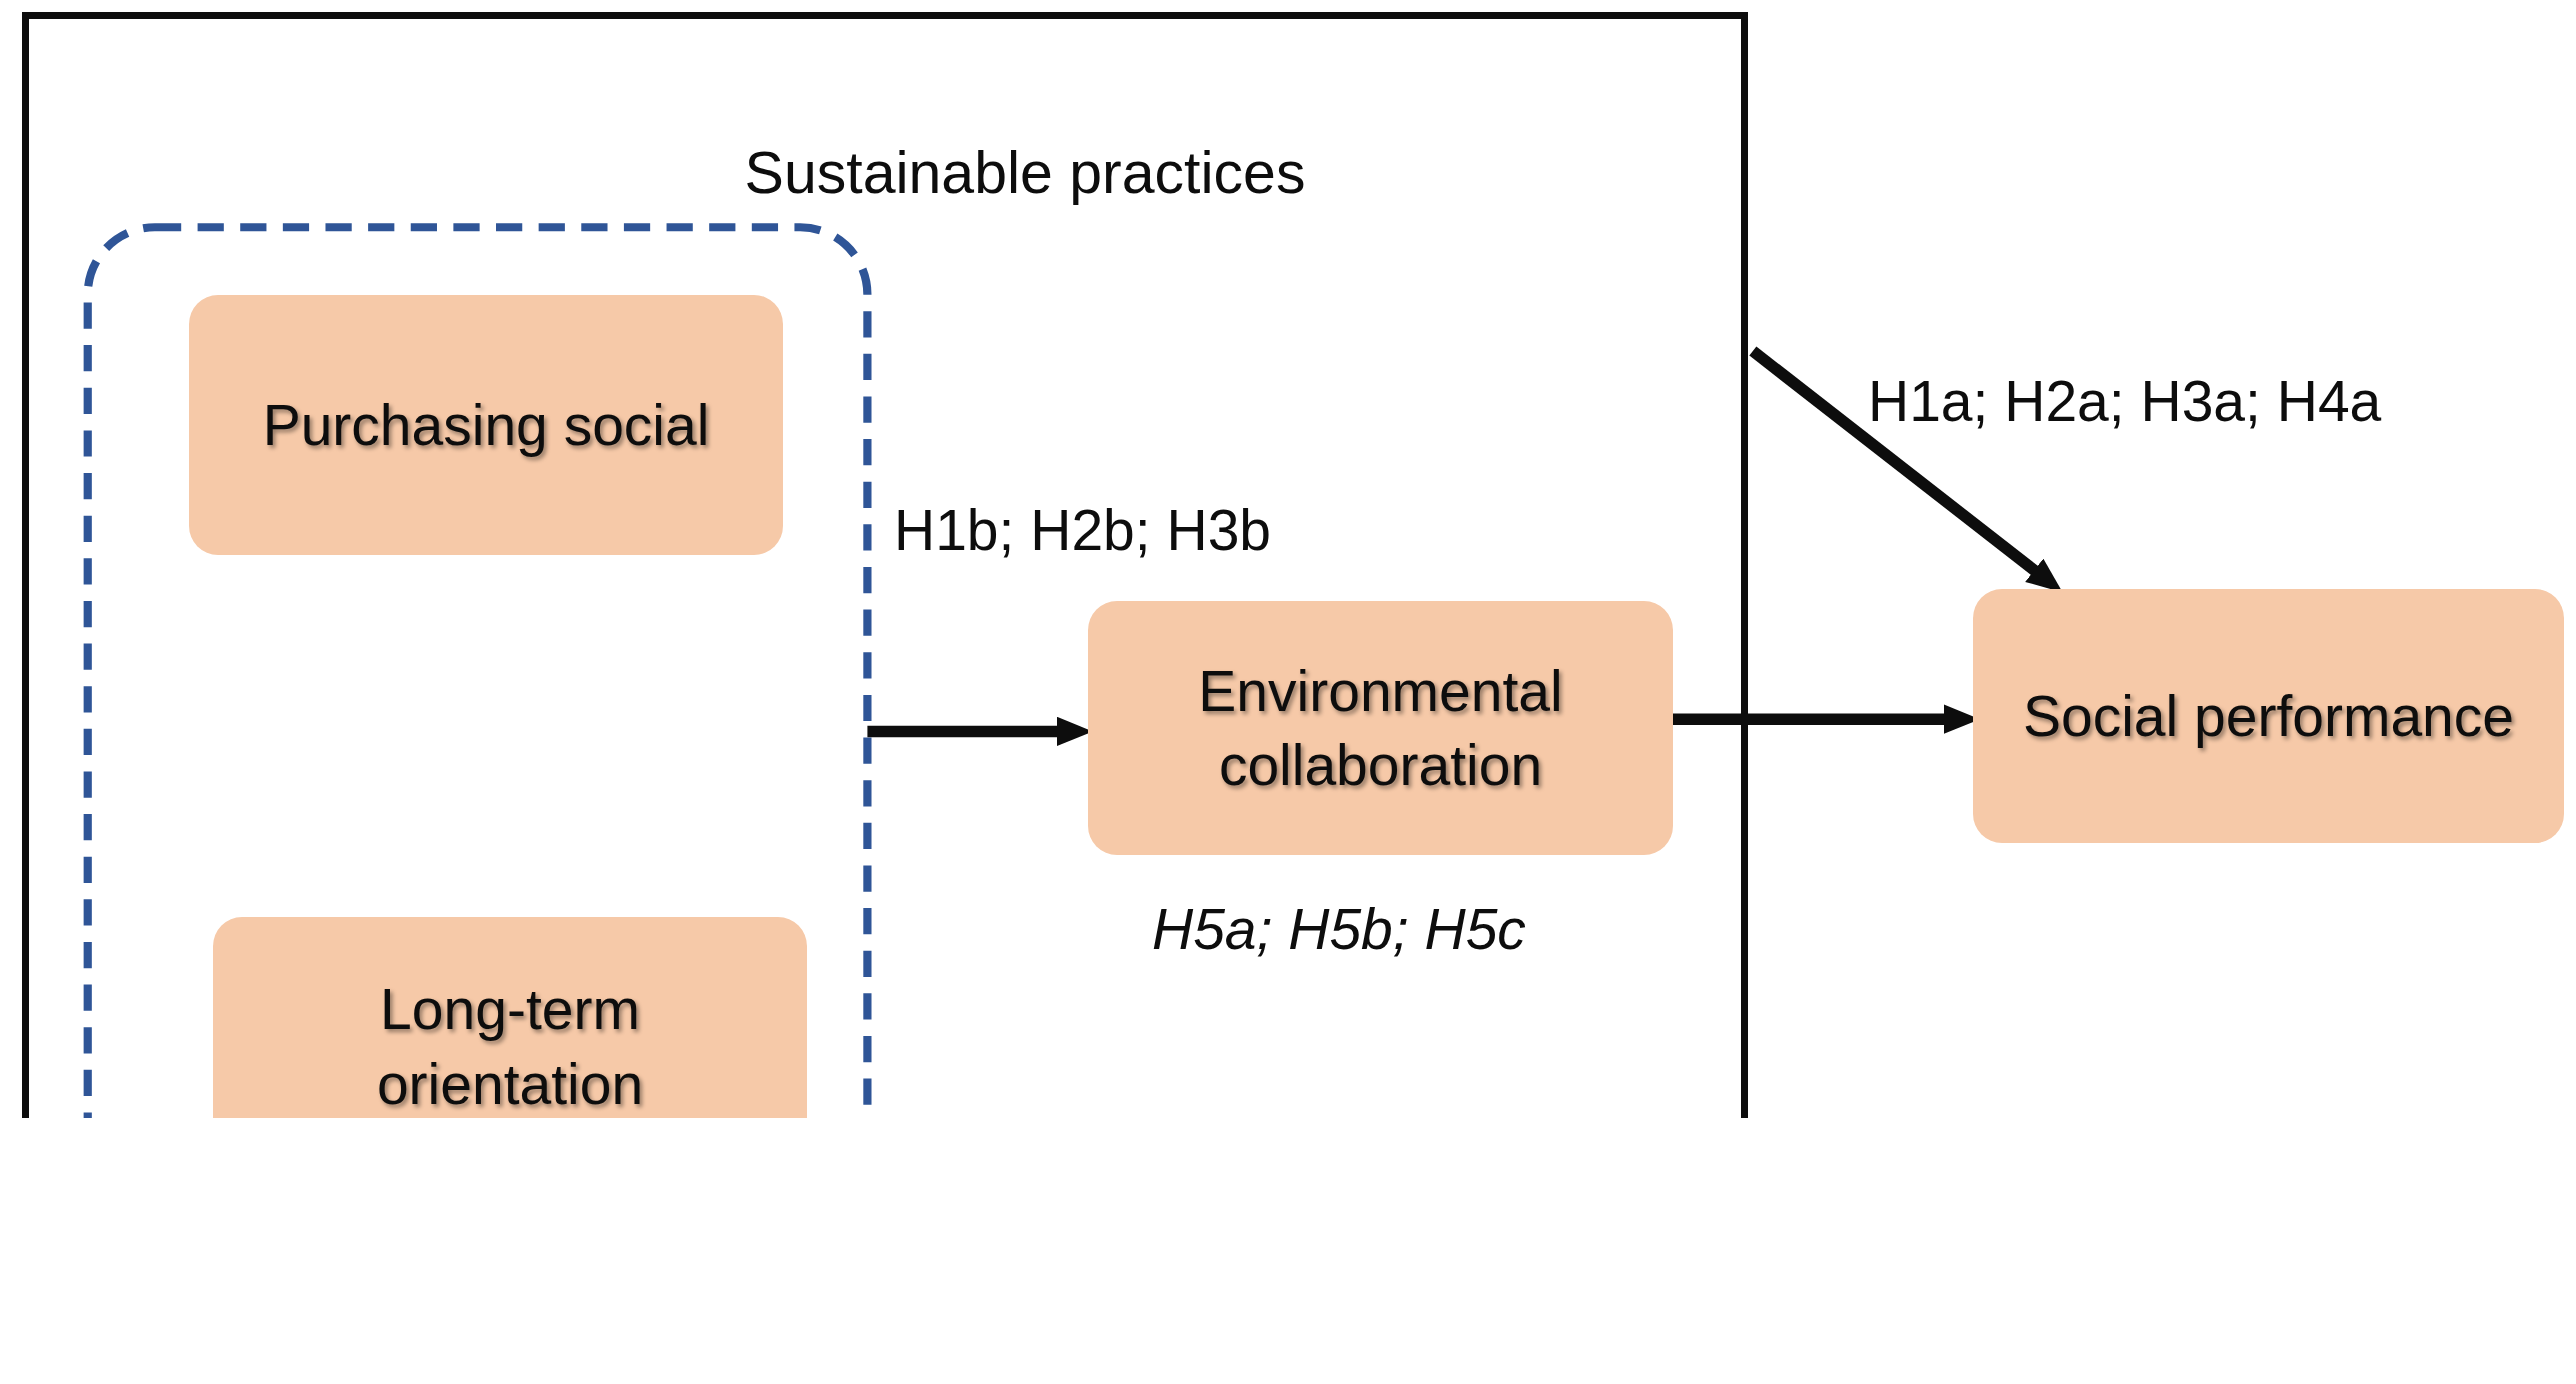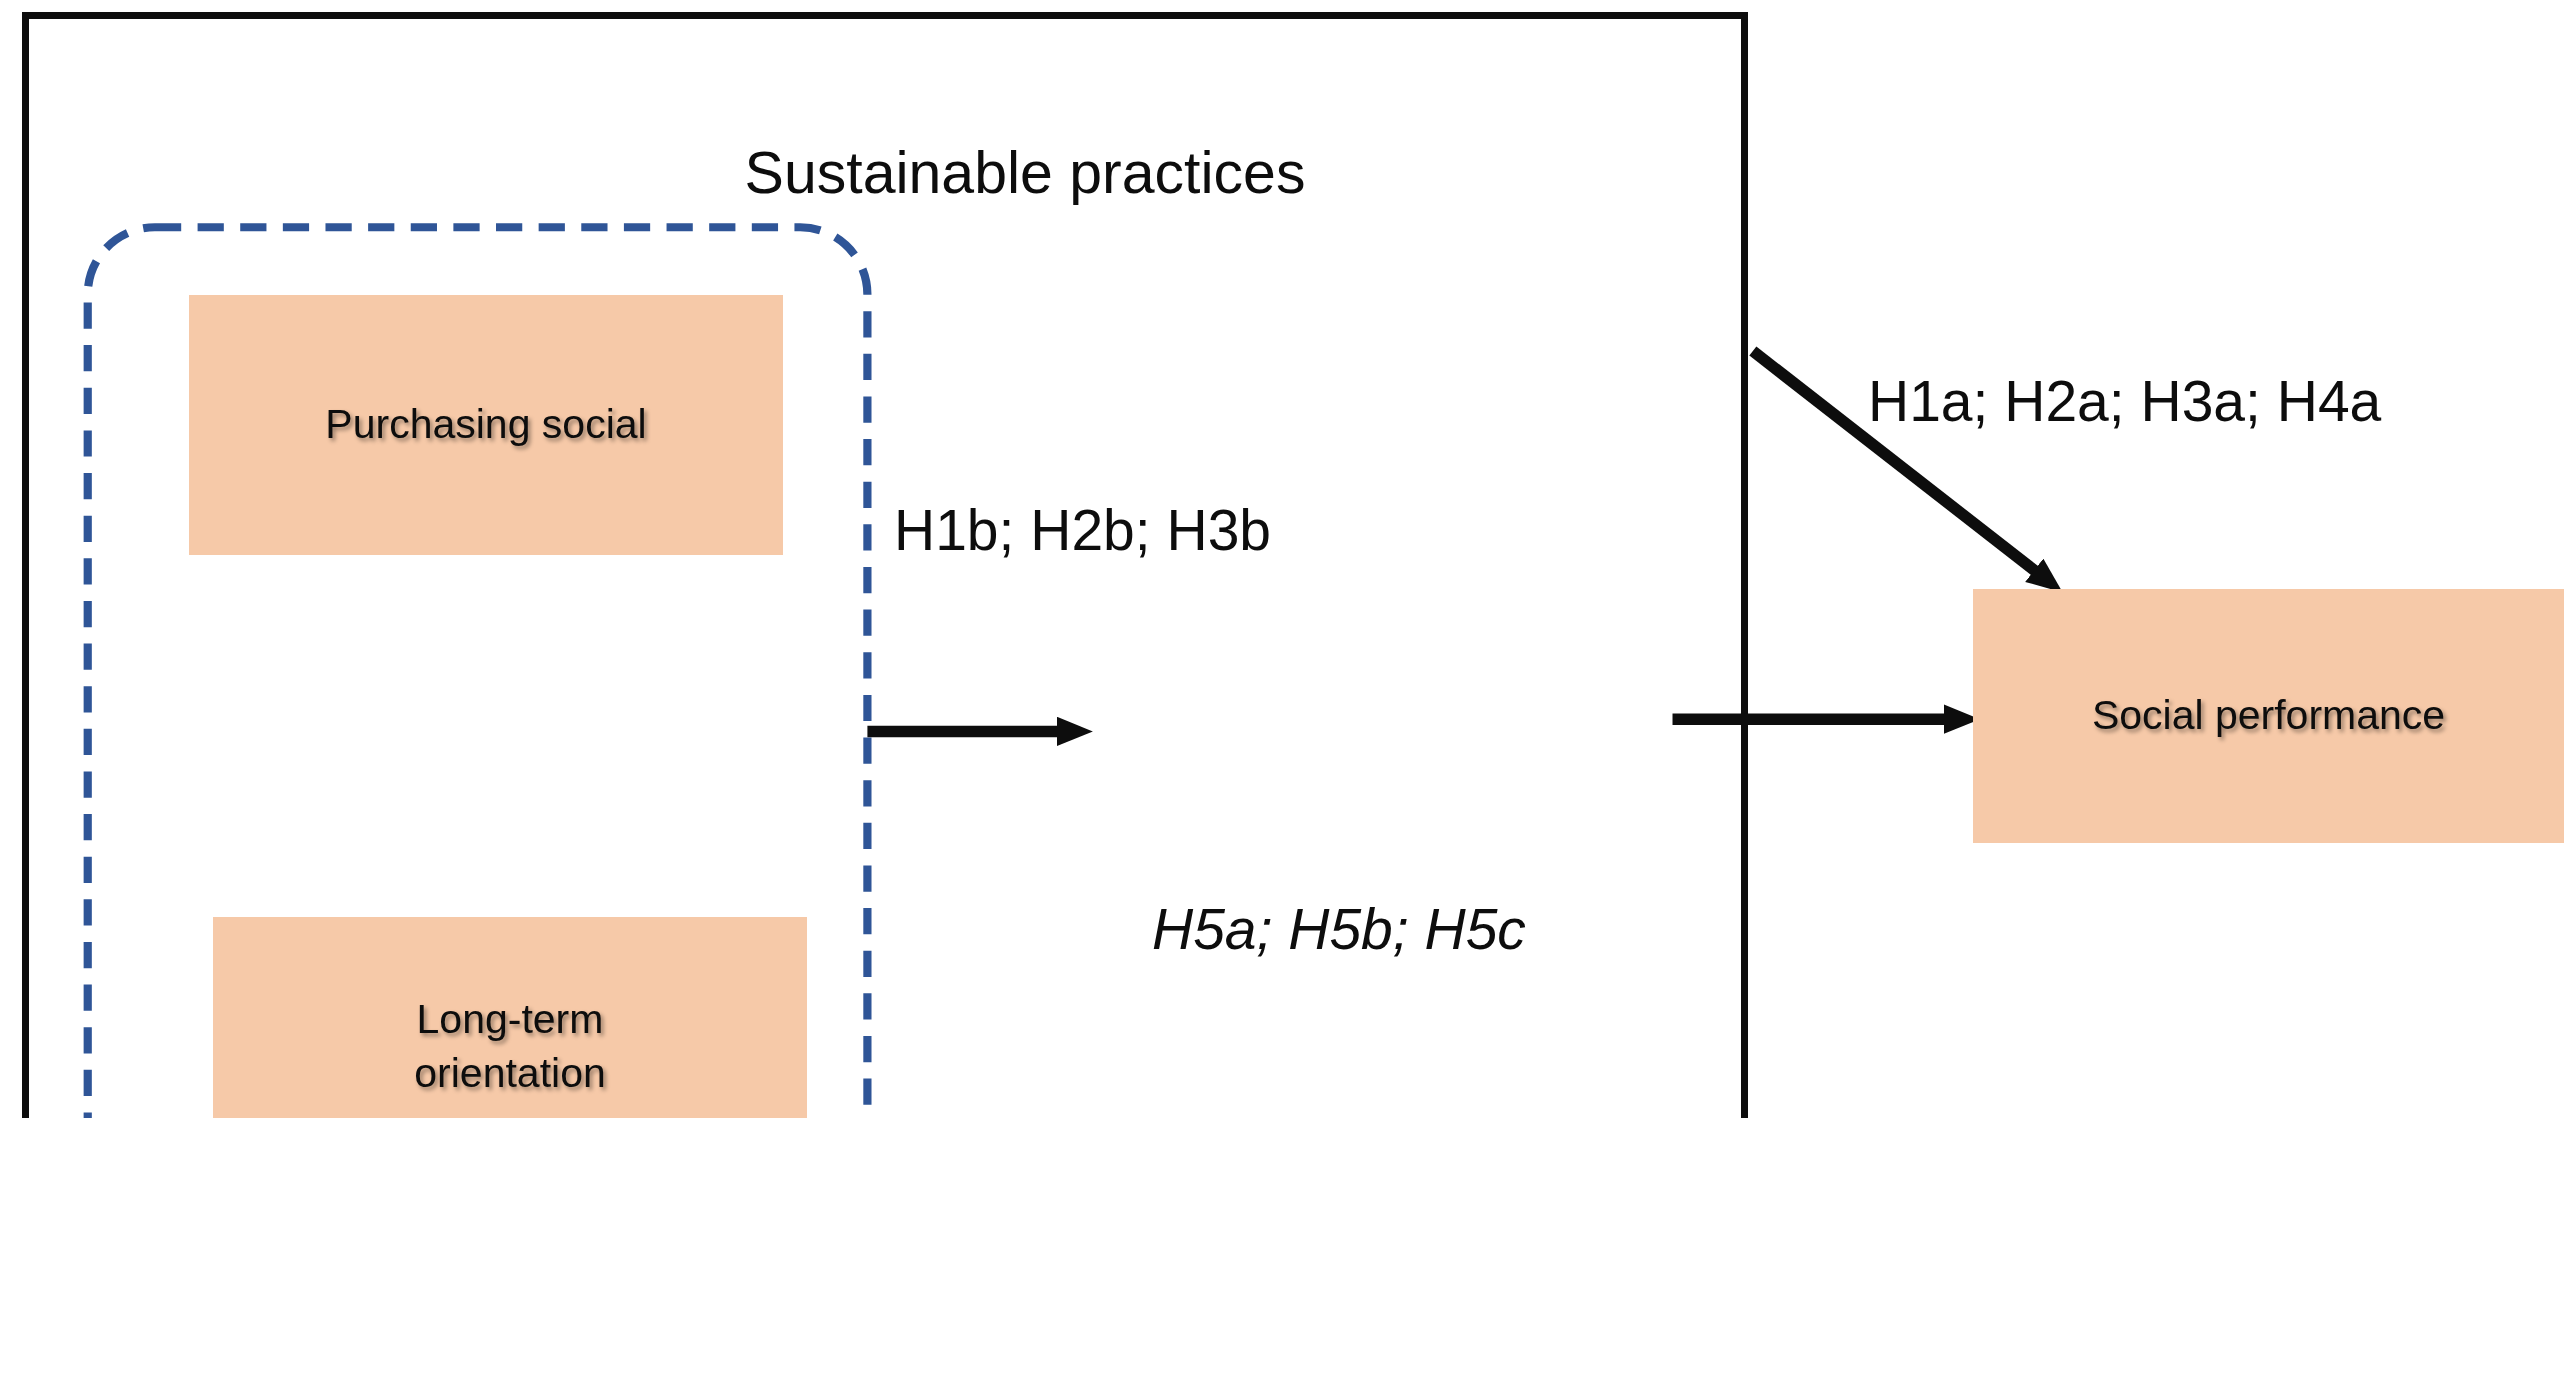--- a/index.html
+++ b/index.html
@@ -58,23 +58,24 @@
     fill: var(--line, #0d0d0d);
   }
   .node {
     position: absolute;
     background: var(--node-fill, #F6C9A8);
     display: flex;
     flex-direction: column;
     align-items: center;
     justify-content: center;
     text-align: center;
-    font-size: 41px;
+    font-size: 57px;
     line-height: 1.3;
     text-shadow: 2.5px 3.3px 4.1px rgba(0,0,0,0.40);
+    border-radius: 29px;
   }
   .node .line { white-space: nowrap; }
   .node-purchasing   { left: 189px;  top: 295px;  width: 594px; height: 260px; }
   .node-supplier     { left: 189px;  top: 612px;  width: 594px; height: 252px; }
   .node-longterm     { left: 189px;  top: 917px; width: 594px; height: 259px; margin-left: 24px; }
   .node-environmental{ left: 1088px; top: 601px;  width: 585px; height: 254px; }
   .node-social       { left: 1973px; top: 589px;  width: 591px; height: 254px; }
   .hyp-label {
     position: absolute;
     font-size: 57px;
@@ -109,20 +110,24 @@
   <div class="node node-purchasing">
     <div class="line">Purchasing social</div>
   </div>
 
 
   <div class="node node-longterm">
     <div class="line">Long-term</div>
     <div class="line">orientation</div>
   </div>
 
+  <div class="node node-environmental">
+    <div class="line">Environmental</div>
+    <div class="line">collaboration</div>
+  </div>
 
   <div class="node node-social">
     <div class="line">Social performance</div>
   </div>
 
   <div class="hyp-label label-env-path">H1b; H2b; H3b</div>
 
   <div class="hyp-label label-social-direct">H1a; H2a; H3a; H4a</div>
 
   <div class="hyp-label label-mediation">H5a; H5b; H5c</div>

